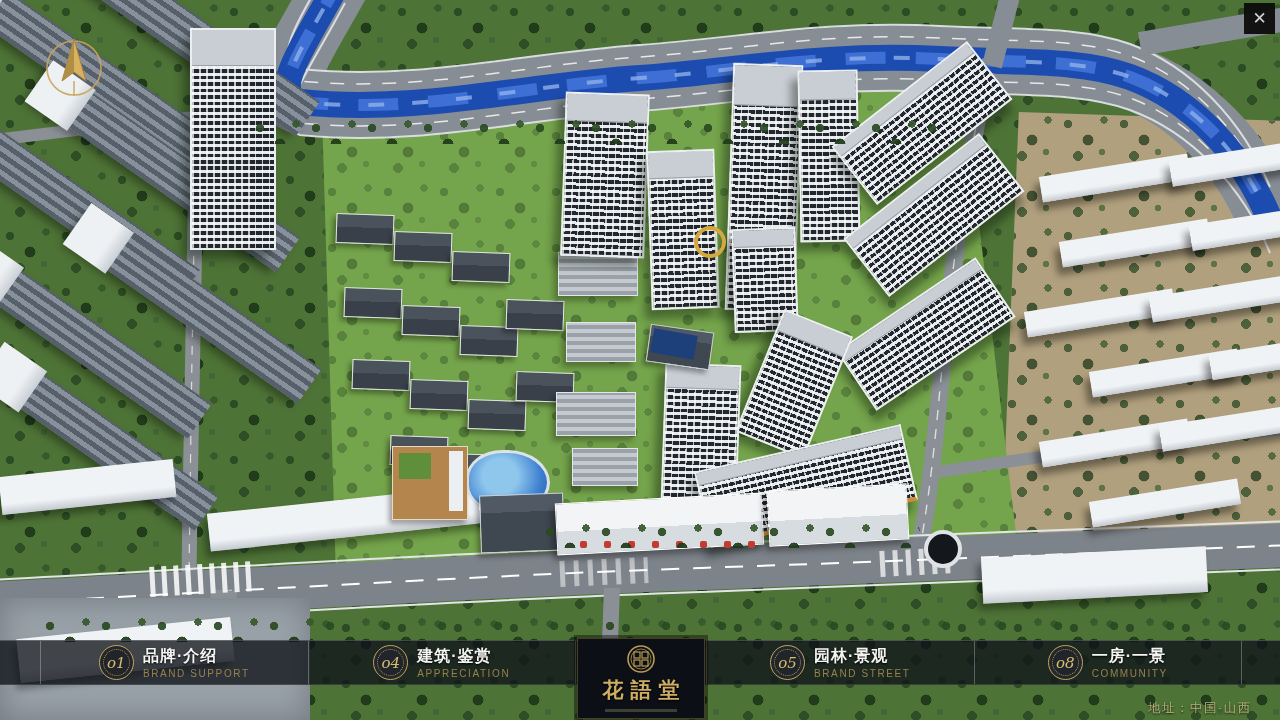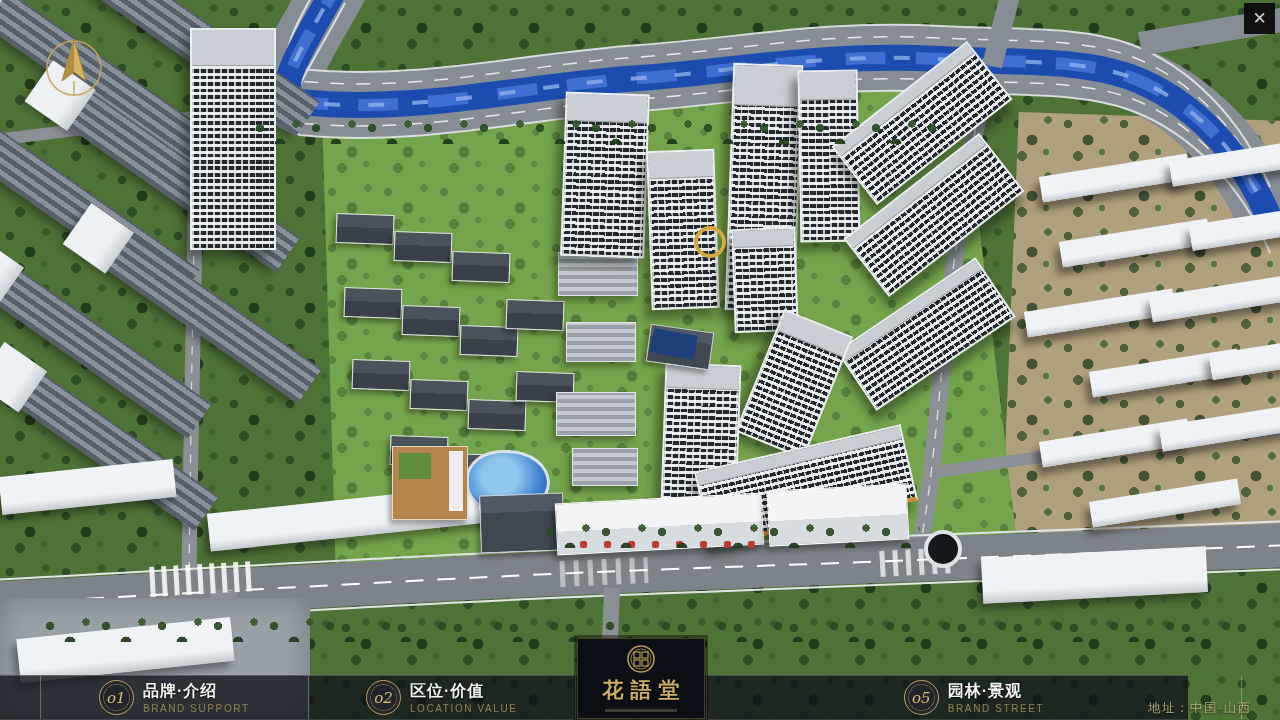--- a/index.html
+++ b/index.html
@@ -64,21 +64,21 @@
 
   
   .compass{position:absolute;left:40px;top:34px;z-index:20;}
   .close-btn{position:absolute;right:5px;top:3px;width:31px;height:31px;z-index:30;
       background:rgba(8,8,8,.92);color:#cfd2d6;font-size:17px;line-height:31px;
       text-align:center;cursor:pointer;}
   .address{position:absolute;left:1148px;top:700px;z-index:30;font-size:12.5px;
       letter-spacing:1.5px;color:rgba(188,182,128,.95);text-shadow:0 1px 2px rgba(0,0,0,.8);}
 
   
-  .navbar{position:absolute;left:0;top:675px;width:1188px;height:43px;z-index:30;
+  .navbar{position:absolute;left:0;top:640px;width:1280px;height:43px;z-index:30;
       background:rgba(15,19,25,.78);border-top:1px solid rgba(255,255,255,.2);
       border-bottom:1px solid rgba(255,255,255,.12);}
   .nav-group{position:absolute;top:0;height:100%;display:flex;}
   .nav-left{left:40px;width:536px;}
   .nav-right{left:706px;width:536px;border-radius:8px;}
   .nav-item{flex:1;display:flex;align-items:center;justify-content:center;gap:9px;
       border-left:1px solid rgba(255,255,255,.28);cursor:pointer;}
   .nav-group .nav-item:last-child{border-right:1px solid rgba(255,255,255,.28);}
   .badge{width:33px;height:33px;border-radius:50%;border:1px solid #c3a45e;position:relative;
       display:flex;align-items:center;justify-content:center;
@@ -247,36 +247,45 @@
         <div class="badge">
             <span class="num">o1</span>
           </div>
         <div class="labels">
             <span class="zh">品牌·介绍</span>
             <span class="en">BRAND SUPPORT</span>
           </div>
       </div>
       <div class="nav-item">
         <div class="badge">
-            <span class="num">o2</span>
+            <span class="num">o4</span>
           </div>
         <div class="labels">
-            <span class="zh">区位·价值</span>
-            <span class="en">LOCATION VALUE</span>
+            <span class="zh">建筑·鉴赏</span>
+            <span class="en">APPRECIATION</span>
           </div>
       </div>
     </div>
     <div class="nav-group nav-right">
       <div class="nav-item">
         <div class="badge">
             <span class="num">o5</span>
           </div>
         <div class="labels">
             <span class="zh">园林·景观</span>
             <span class="en">BRAND STREET</span>
+          </div>
+      </div>
+      <div class="nav-item">
+        <div class="badge">
+            <span class="num">o8</span>
+          </div>
+        <div class="labels">
+            <span class="zh">一房·一景</span>
+            <span class="en">COMMUNITY</span>
           </div>
       </div>
     </div>
   </div>
 
   <div class="logo-panel">
     <svg width="30" height="30" viewBox="0 0 30 30" style="margin-top:5px;">
       <circle cx="15" cy="15" r="13" fill="none" stroke="#b99a52" stroke-width="1.6"></circle>
       <circle cx="15" cy="15" r="10" fill="none" stroke="#b99a52" stroke-width=".8"></circle>
       <rect x="8" y="8" width="6" height="6" fill="none" stroke="#b99a52" stroke-width="1.2"></rect>

